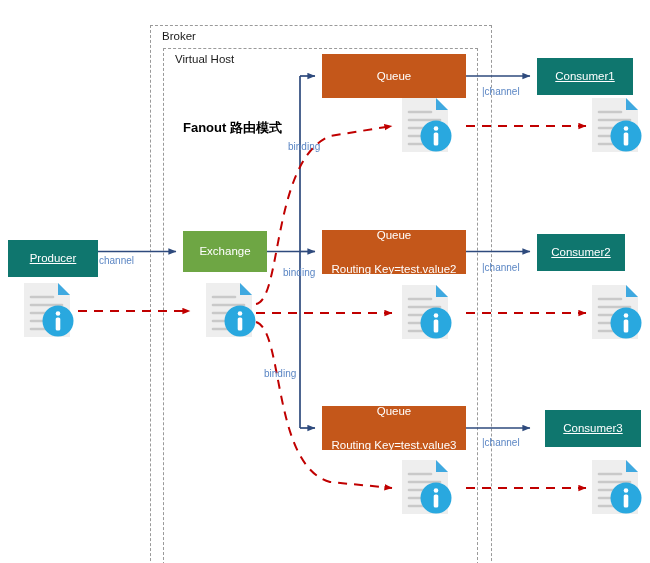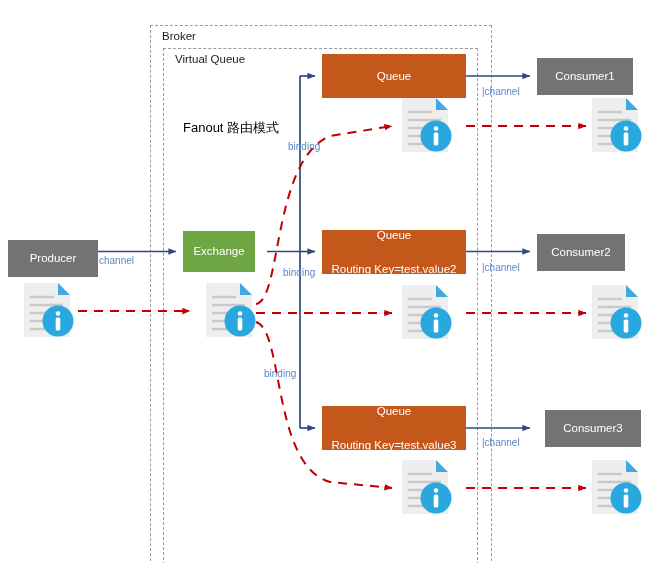--- a/index.html
+++ b/index.html
@@ -22,57 +22,57 @@
   #vhost-box{left:163px;top:28px;width:315px;height:517px;border:1.3px dashed #9a9a9a;}
 
   
   .node{
     position:absolute;box-sizing:border-box;
     display:flex;flex-direction:column;align-items:center;justify-content:center;
     color:#ffffff;text-align:center;line-height:1.25;
   }
   .node .l1{font-size:11.5px;}
   .node .l2{font-size:11.5px;}
-  .blue-node{background:#737373;}
+  .blue-node{background:#0f766e;text-decoration:underline;}
   .green-node{background:#6ea644;}
   .orange-node{background:#c4571a;gap:20px;}
 
   #producer{left:8px;top:240px;width:90px;height:37px;font-size:12px;}
-  #exchange{left:183px;top:231px;width:72px;height:41px;font-size:12px;}
+  #exchange{left:183px;top:231px;width:84px;height:41px;font-size:12px;}
 
   #queue1{left:322px;top:54px;width:144px;height:44px;}
   #queue2{left:322px;top:230px;width:144px;height:44px;}
   #queue3{left:322px;top:406px;width:144px;height:44px;}
 
   #consumer1{left:537px;top:58px;width:96px;height:37px;font-size:12px;}
   #consumer2{left:537px;top:234px;width:88px;height:37px;font-size:12px;}
   #consumer3{left:537px;top:410px;width:96px;height:37px;font-size:12px;margin-left:8px;}
 
   
   .lbl{position:absolute;white-space:nowrap;}
   .lbl-blue{color:#5b86c4;font-size:10px;}
   .title-cn{
     position:absolute;left:183px;top:119px;
-    font-size:13px;font-weight:normal;color:#000;white-space:nowrap;
+    font-size:13px;font-weight:bold;color:#000;white-space:nowrap;
   }
 
   
   .msgicon{position:absolute;width:56px;height:58px;}
   .msgicon svg{width:56px;height:58px;display:block;}
 </style>
 </head>
 <body>
 
 <div id="stage">
 
   <div class="dashbox" id="broker-box">
     <span class="dash-label">Broker</span>
   </div>
   <div class="dashbox" id="vhost-box">
-    <span class="dash-label">Virtual Queue</span>
+    <span class="dash-label">Virtual Host</span>
   </div>
 
   <svg id="wires" viewBox="0 0 650 563" xmlns="http://www.w3.org/2000/svg">
     <defs>
       <marker id="ah-blue" markerWidth="9" markerHeight="9" refX="7.6" refY="3.2" orient="auto" markerUnits="userSpaceOnUse">
         <path d="M0,0 L8,3.2 L0,6.4 z" fill="#2e4a7d"></path>
       </marker>
       <marker id="ah-red" markerWidth="9" markerHeight="9" refX="7.6" refY="3.2" orient="auto" markerUnits="userSpaceOnUse">
         <path d="M0,0 L8,3.2 L0,6.4 z" fill="#c00000"></path>
       </marker>

